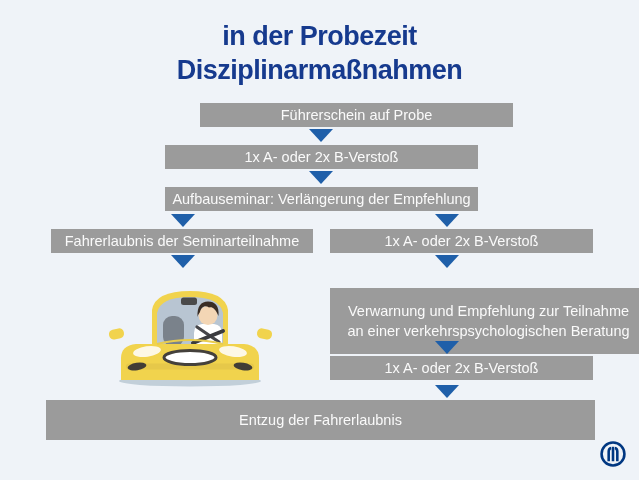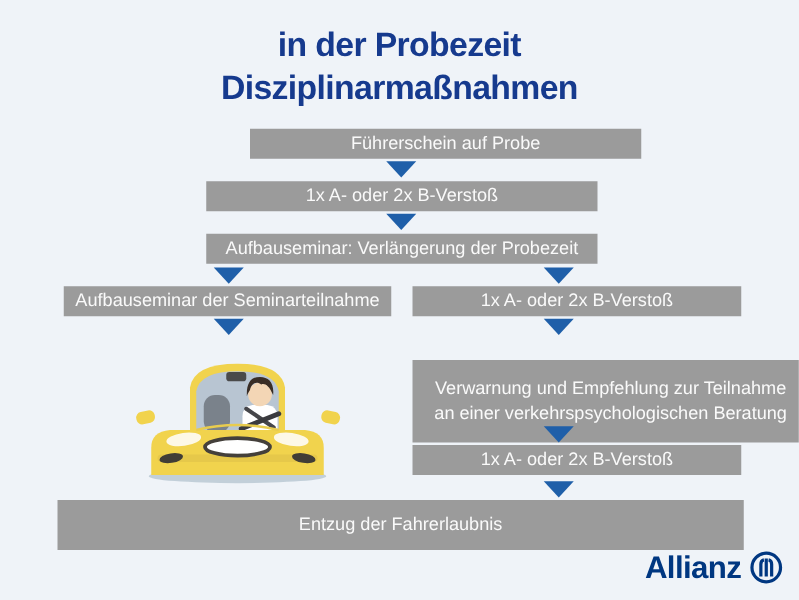--- a/index.html
+++ b/index.html
@@ -58,26 +58,26 @@
 
 <div class="title">
   <div>in der Probezeit</div>
   <div>Disziplinarmaßnahmen</div>
 </div>
 
 <div class="gbox b-main1">Führerschein auf Probe</div>
 <div class="arrow a1"></div>
 <div class="gbox b-main2">1x A- oder 2x B-Verstoß</div>
 <div class="arrow a2"></div>
-<div class="gbox b-main3">Aufbauseminar: Verlängerung der Probezeit</div>
+<div class="gbox b-main3">Aufbauseminar: Verlängerung der Empfehlung</div>
 
 <div class="arrow aL1"></div>
 <div class="arrow aR1"></div>
 
-<div class="gbox b-left">Aufbauseminar der Seminarteilnahme</div>
+<div class="gbox b-left">Fahrerlaubnis der Seminarteilnahme</div>
 <div class="arrow aL2"></div>
 
 <div class="gbox b-r1">1x A- oder 2x B-Verstoß</div>
 <div class="arrow aR2"></div>
 <div class="gbox b-r2">Verwarnung und Empfehlung zur Teilnahme an einer verkehrspsychologischen Beratung</div>
 <div class="arrow aR3"></div>
 <div class="gbox b-r3">1x A- oder 2x B-Verstoß</div>
 <div class="arrow aR4"></div>
 
 <div class="gbox b-final">Entzug der Fahrerlaubnis</div>
@@ -103,20 +103,19 @@
   <ellipse cx="39" cy="65.5" rx="14" ry="5.2" fill="#fdf8e6" transform="rotate(-8 39 65.5)"></ellipse>
   <ellipse cx="125" cy="65.5" rx="14" ry="5.2" fill="#fdf8e6" transform="rotate(8 125 65.5)"></ellipse>
   <ellipse cx="82" cy="71.5" rx="26" ry="7" fill="#ffffff" stroke="#44403b" stroke-width="3"></ellipse>
   <ellipse cx="29" cy="80.5" rx="9.5" ry="3.8" fill="#413d36" transform="rotate(-9 29 80.5)"></ellipse>
   <ellipse cx="135" cy="80.5" rx="9.5" ry="3.8" fill="#413d36" transform="rotate(9 135 80.5)"></ellipse>
   <rect class="car-yellow" x="1" y="43" width="15" height="10" rx="4.5" transform="rotate(-12 8 48)"></rect>
   <rect class="car-yellow" x="149" y="43" width="15" height="10" rx="4.5" transform="rotate(12 157 48)"></rect>
 </svg>
 
 <div class="logo">
-  <span>Allianz</span>
   <svg width="28" height="28" viewBox="0 0 24 24" xmlns="http://www.w3.org/2000/svg">
     <circle cx="12" cy="12" r="9.8" fill="none" stroke="currentColor" stroke-width="2.2"></circle>
     <path d="M12,5.8 L12,18.2" fill="none" stroke="currentColor" stroke-width="2.2"></path>
     <path d="M8.3,18.2 L8.3,9.8 Q8.3,7.2 10.4,6.8" fill="none" stroke="currentColor" stroke-width="2.2"></path>
     <path d="M15.7,18.2 L15.7,9.8 Q15.7,7.2 13.6,6.8" fill="none" stroke="currentColor" stroke-width="2.2"></path>
   </svg>
 </div>
 
 </body></html>

